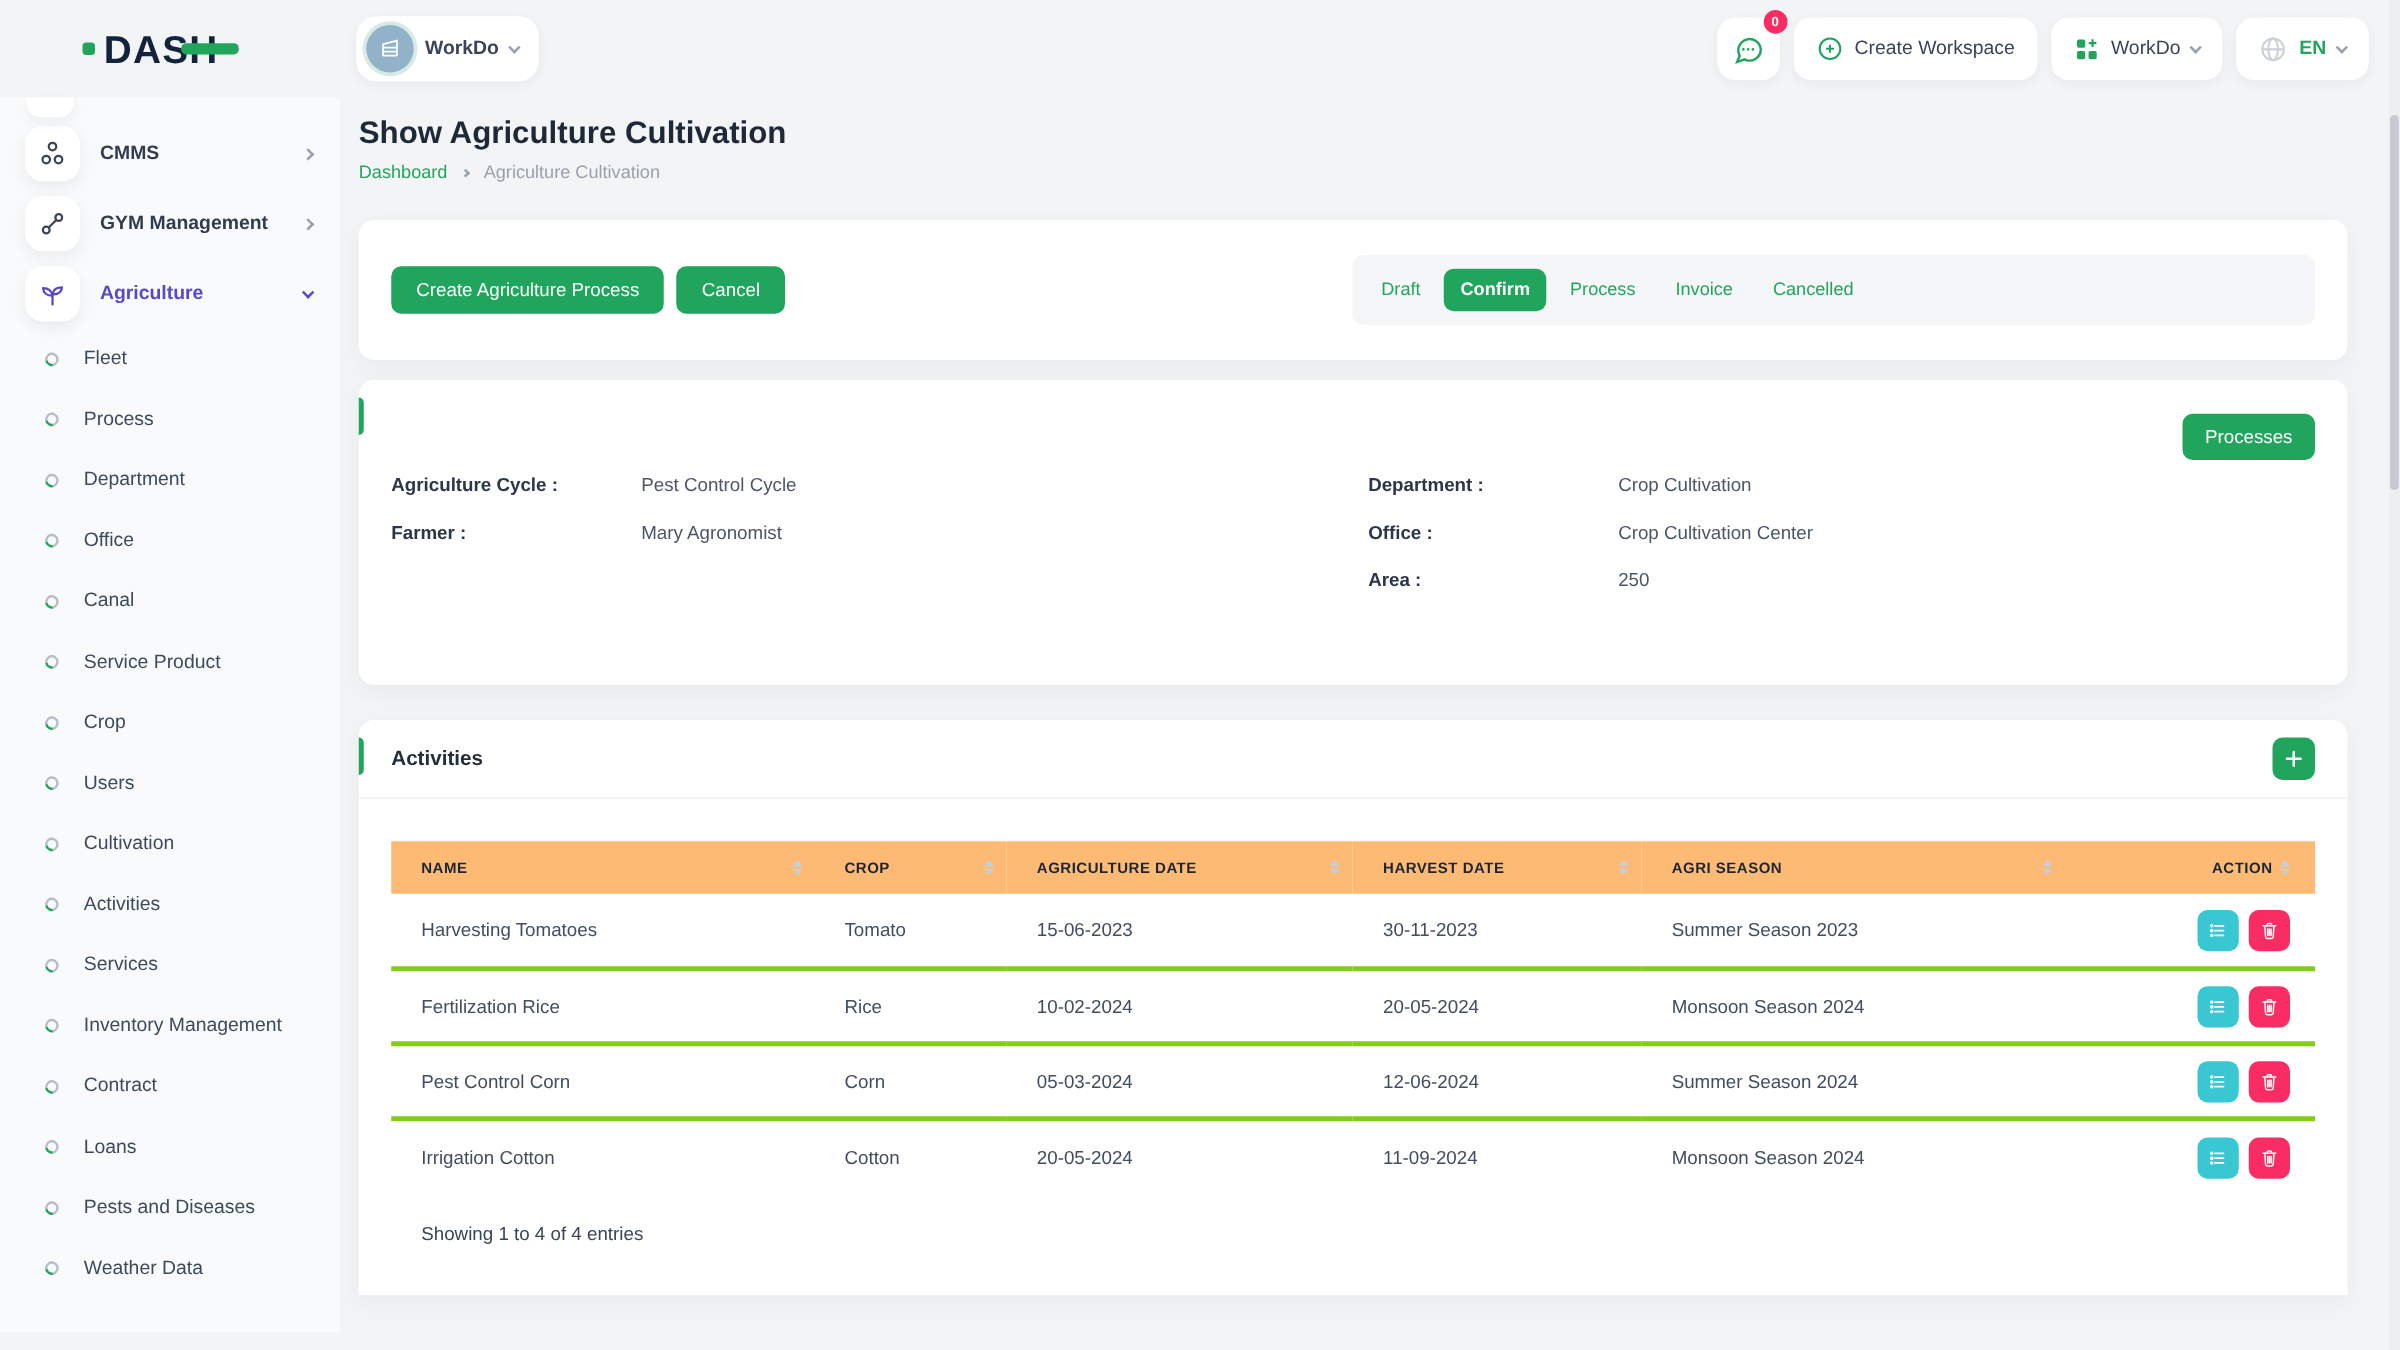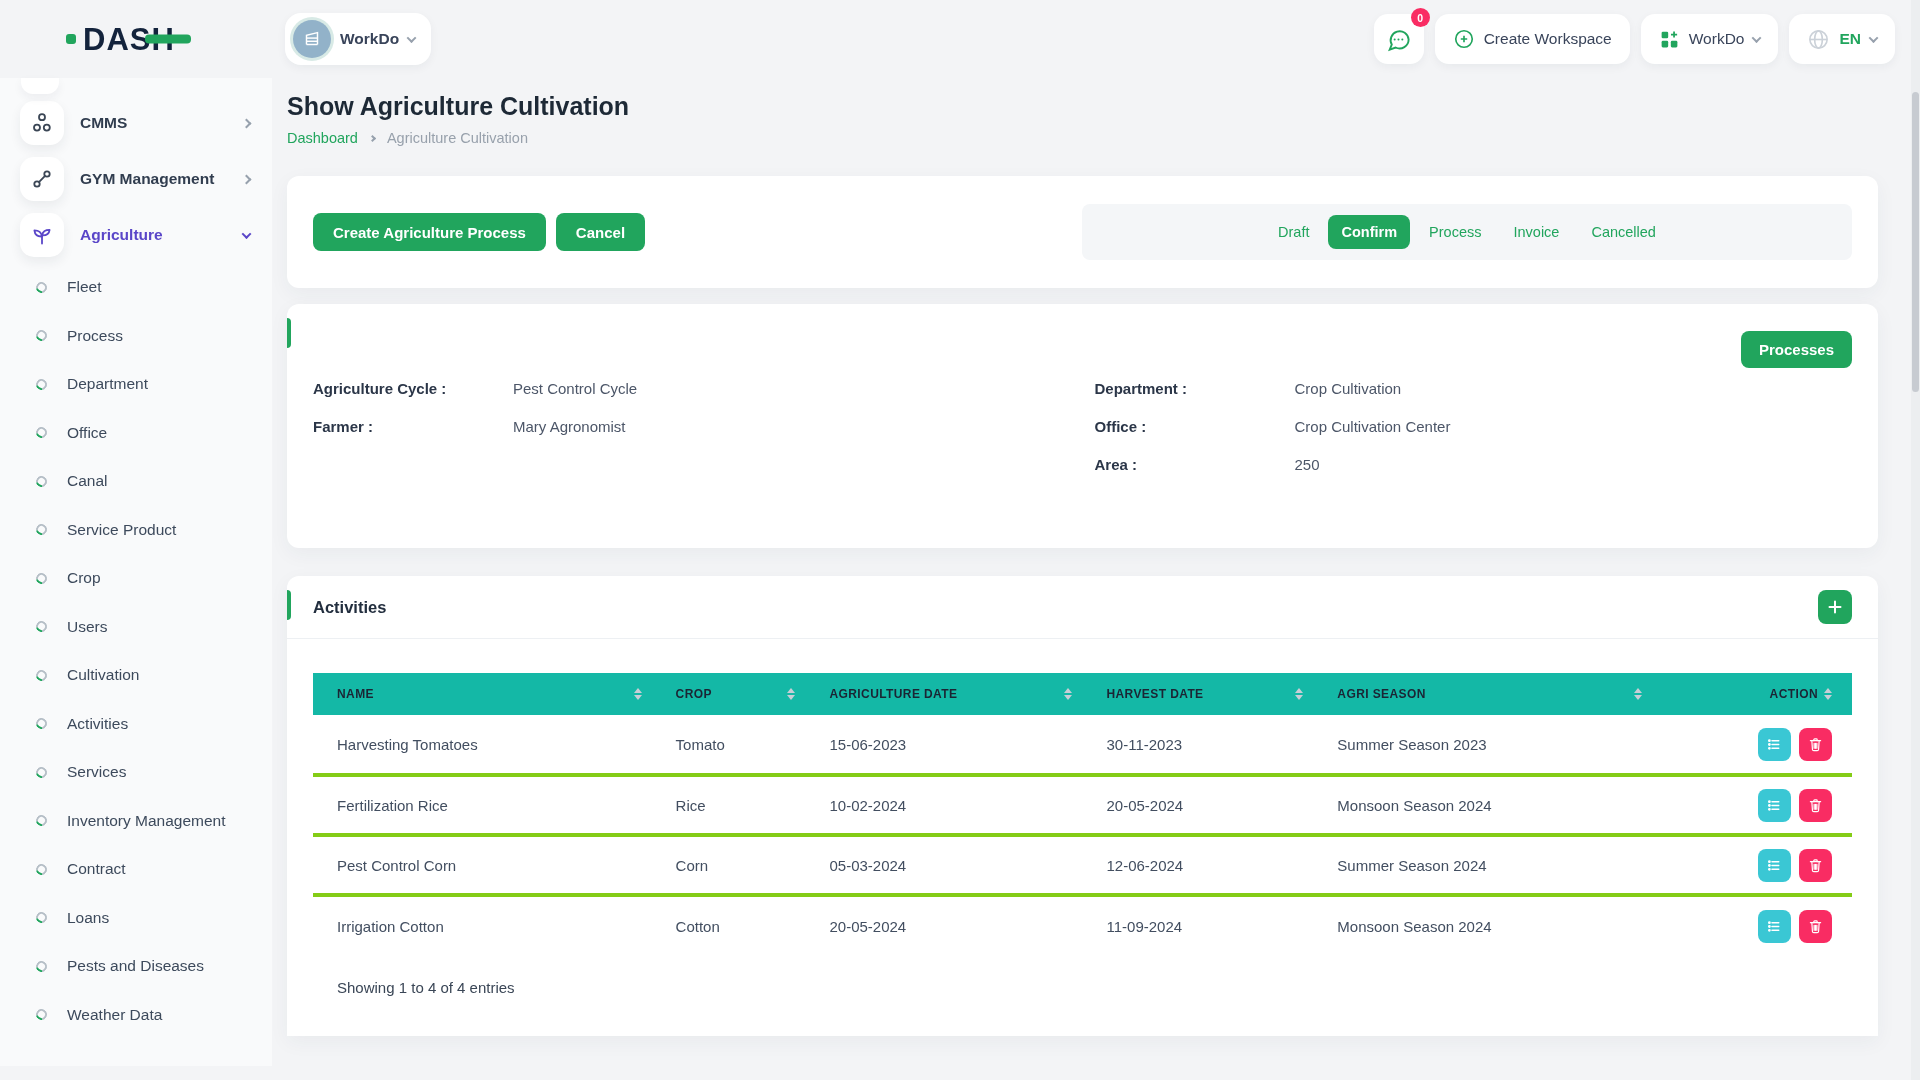--- a/index.html
+++ b/index.html
@@ -40,23 +40,23 @@
 
   
   .main { position:absolute; left:272px; top:78px; width:1648px; height:1002px; padding:14px 42px 0 15px; overflow:hidden; }
   .page-title { font-size:25px; font-weight:600; color:#1d2936; }
   .breadcrumb { display:flex; align-items:center; gap:12px; margin-top:9px; font-size:14.5px; }
   .bc-link { color:#21a55d; text-decoration:none; cursor:pointer; }
   .bc-cur { color:#98a1ac; }
   .card { background:#fff; border-radius:12px; box-shadow:0 6px 20px rgba(40,50,70,.05); }
 
   .card1 { margin-top:30px; display:flex; align-items:center; justify-content:space-between; padding:28px 26px; }
-  .btn { border:none; border-radius:8px; background:#21a55d; color:#fff; font-family:inherit; font-size:15px; font-weight:700; height:38px; padding:0 20px; cursor:pointer; }
+  .btn { border:none; border-radius:8px; background:#21a55d; color:#fff; font-family:inherit; font-size:15px; font-weight:400; height:38px; padding:0 20px; cursor:pointer; }
   .btn-row { display:flex; gap:10px; }
-  .status-strip { width:770px; height:56px; background:#f4f6f8; border-radius:8px; display:flex; align-items:center; justify-content:center; gap:6px; padding:0 10px; }
+  .status-strip { width:770px; height:56px; background:#f4f6f8; border-radius:8px; display:flex; align-items:center; justify-content:flex-start; gap:6px; padding:0 10px; }
   .status-tab { border:none; background:transparent; color:#21a55d; font-family:inherit; font-size:14.5px; padding:9px 13px; border-radius:8px; cursor:pointer; }
   .status-tab.active { background:#21a55d; color:#fff; font-weight:600; }
 
   .card2 { margin-top:16px; position:relative; padding:14px 26px 56px; }
   .accent { position:absolute; left:0; top:14px; width:4px; height:30px; background:#21a55d; border-radius:0 4px 4px 0; }
   .processes-btn { position:absolute; right:26px; top:27px; height:37px; padding:0 18px; }
   .detail-grid { display:grid; grid-template-columns:1fr 1fr; column-gap:24px; margin-top:60px; }
   .detail-row { display:flex; margin-bottom:16px; line-height:22px; font-size:15px; }
   .detail-label { flex:0 0 200px; font-weight:700; color:#2b3648; }
   .detail-value { color:#4c5668; }
@@ -67,21 +67,21 @@
   .add-btn { width:34px; height:34px; border:none; border-radius:8px; background:#21a55d; display:flex; align-items:center; justify-content:center; cursor:pointer; }
   .controls { display:flex; align-items:center; justify-content:space-between; padding:48px 26px 0; }
   .controls-left { display:flex; align-items:center; gap:22px; }
   .select { width:74px; height:38px; border:1px solid #d9dee3; border-radius:6px; background:#fff; display:flex; align-items:center; justify-content:space-between; padding:0 12px; font-size:15px; color:#333f51; cursor:pointer; }
   .select .chev { border-color:#4a5565; }
   .entries-text { font-size:15px; color:#3f4b5d; }
   .search { width:190px; height:38px; border:1px solid #d9dee3; border-radius:6px; padding:0 15px; font-family:inherit; font-size:15px; color:#333f51; outline:none; }
   .search::placeholder { color:#8f98a3; }
   .table-wrap { padding:34px 26px 0; }
   table { width:100%; border-collapse:collapse; }
-  thead th { background:#14b8a6; height:42px; font-size:12px; font-weight:700; color:#1b2534; letter-spacing:.4px; text-align:left; padding:0 10px 0 24px; }
+  thead th { background:#fdba74; height:42px; font-size:12px; font-weight:700; color:#1b2534; letter-spacing:.4px; text-align:left; padding:0 10px 0 24px; }
   .th-inner { display:flex; align-items:center; justify-content:space-between; }
   th.col-action .th-inner { justify-content:flex-end; gap:6px; }
   th.col-action { padding-right:20px; }
   .sorters { display:inline-flex; flex-direction:column; gap:2px; }
   .sorters i { display:block; width:0; height:0; border-left:4px solid transparent; border-right:4px solid transparent; }
   .s-up { border-bottom:5px solid #c8ced6; }
   .s-down { border-top:5px solid #c8ced6; }
   tbody tr { border-top:4px solid #84cc16; }
   tbody tr:first-child { border-top:none; }
   tbody td { height:60px; font-size:15px; color:#424e60; padding:0 10px 0 24px; }

